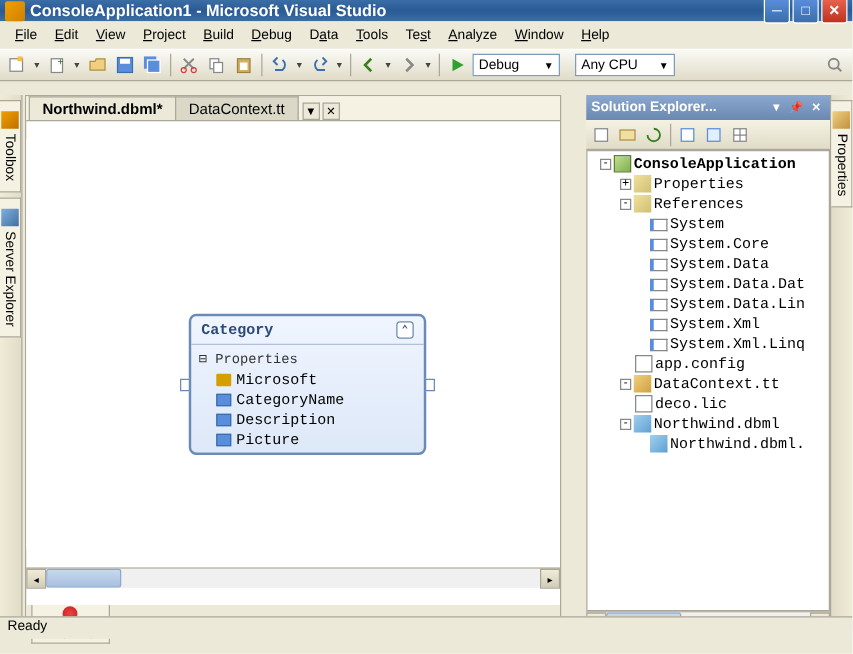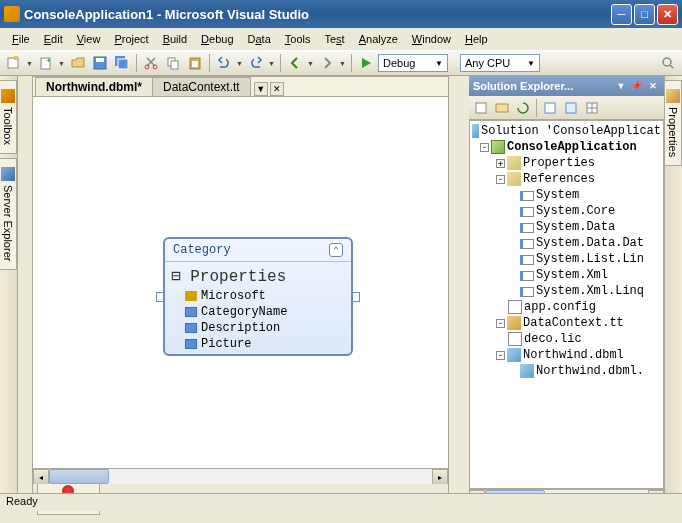--- a/index.html
+++ b/index.html
@@ -1,18 +1,18 @@
 <!DOCTYPE html>
 <html><head>
 <meta charset="utf-8">
 <style>
 * { box-sizing: border-box; margin: 0; padding: 0; }
 body { font-family: Tahoma, sans-serif; font-size: 11px; background: #ece9d8; width: 682px; height: 523px; overflow: hidden; position: relative; }
 
-.titlebar { height: 28px; background: linear-gradient(to bottom, #3a6ea5 0%, #2a5a95 50%, #3a6ea5 100%); display: flex; align-items: center; padding: 0 4px; color: white; font-weight: bold; font-size: 13px; }
+.titlebar { height: 17px; background: linear-gradient(to bottom, #3a6ea5 0%, #2a5a95 50%, #3a6ea5 100%); display: flex; align-items: center; padding: 0 4px; color: white; font-weight: bold; font-size: 13px; }
 .titlebar .app-icon { width: 16px; height: 16px; background: linear-gradient(135deg,#f0a000,#d08000); margin-right: 4px; border-radius: 2px; }
 .titlebar .wincontrols { margin-left: auto; display: flex; gap: 2px; }
 .titlebar .winbtn { width: 21px; height: 21px; border: 1px solid #fff; border-radius: 3px; background: linear-gradient(to bottom,#5a8edc,#3a6eac); color: white; display: flex; align-items: center; justify-content: center; font-size: 11px; font-weight: bold; cursor: pointer; }
 .titlebar .winbtn.close { background: linear-gradient(to bottom,#e86550,#c03020); }
 
 .menubar { height: 22px; background: #ece9d8; display: flex; align-items: center; padding: 0 6px; gap: 2px; }
 .menubar span { padding: 2px 6px; cursor: pointer; }
 .menubar span u { text-decoration: underline; }
 
 .toolbar { height: 26px; background: linear-gradient(to bottom,#fafaf5,#e0dcc8); border-top: 1px solid #fff; border-bottom: 1px solid #aca899; display: flex; align-items: center; padding: 0 4px; gap: 2px; }
@@ -21,33 +21,33 @@
 .tdrop { width: 8px; font-size: 7px; color: #444; }
 .tcombo { height: 18px; border: 1px solid #7f9db9; background: white; padding: 0 4px; font-size: 11px; display: inline-flex; align-items: center; min-width: 70px; }
 .tcombo .arrow { margin-left: auto; font-size: 8px; }
 
 .workarea { position: absolute; top: 76px; left: 0; right: 0; bottom: 18px; display: flex; }
 
 .leftrail { width: 18px; background: linear-gradient(to right,#f0ecd8,#e0dcc8); border-right: 1px solid #aca899; }
 .railtab { writing-mode: vertical-lr; padding: 8px 1px; font-size: 11px; background: #f5f2e3; border: 1px solid #aca899; border-left: none; margin-top: 4px; cursor: pointer; display: flex; align-items: center; gap: 4px; }
 .railicon { width: 14px; height: 14px; background: #888; display: inline-block; }
 
-.center { flex: 1; display: flex; flex-direction: column; background: #fff; border: 1px solid #aca899; margin-left: 14px; }
+.center { flex: 1; display: flex; flex-direction: column; background: #fff; border: 1px solid #aca899; margin-left: 2px; gap: 14px; }
 .doctabs { height: 20px; background: #f5f2e3; border-bottom: 1px solid #aca899; display: flex; align-items: flex-end; padding: 0 2px; }
 .doctab { padding: 2px 10px; border: 1px solid #aca899; border-bottom: none; background: #ece9d8; margin-right: -1px; font-weight: bold; cursor: pointer; font-size: 12px; }
 .doctab.inactive { background: #dcd8c8; font-weight: normal; }
 .doctabs .xbtn, .doctabs .ddbtn { margin-left: auto; width: 14px; height: 14px; font-size: 9px; display: flex; align-items: center; justify-content: center; border: 1px solid #aca899; background: #ece9d8; cursor: pointer; }
 .doctabs .ddbtn { margin-left: 4px; }
 
 .canvas { flex: 1; background: #fff; position: relative; overflow: hidden; }
 .designer-box { position: absolute; left: 130px; top: 140px; width: 190px; border: 2px solid #6a8bb5; border-radius: 6px; background: linear-gradient(to bottom,#f0f5ff,#dde8f8); font-size: 12px; font-family: "Courier New", monospace; }
-.designer-box .boxhead { padding: 4px 8px; font-weight: normal; color: #2a4a7a; display: flex; align-items: center; border-bottom: 1px solid #b0c0d8; }
+.designer-box .boxhead { padding: 4px 8px; font-weight: bold; color: #2a4a7a; display: flex; align-items: center; border-bottom: 1px solid #b0c0d8; }
 .designer-box .boxhead .collapse { margin-left: auto; width: 14px; height: 14px; border: 1px solid #6a8bb5; border-radius: 3px; background: #fff; font-size: 9px; display: flex; align-items: center; justify-content: center; }
 .designer-box .section { padding: 2px 4px; }
-.designer-box .sechdr { font-size: 16px; color: #333; padding: 2px; }
+.designer-box .sechdr { font-size: 11px; color: #333; padding: 2px; }
 .designer-box .prop { padding: 1px 2px 1px 16px; display: flex; align-items: center; gap: 4px; }
 .designer-box .keyicon { width: 12px; height: 10px; background: #d4a000; display: inline-block; border-radius: 1px; }
 .designer-box .propicon { width: 12px; height: 10px; background: #5a8edc; display: inline-block; border: 1px solid #3a6eac; }
 .conn-nub{position:absolute;width:8px;height:10px;background:#fff;border:1px solid #6a8bb5;top:50%;transform:translateY(-50%);}
 .conn-nub.left{left:-9px;} .conn-nub.right{right:-9px;}
 
 .hscroll, .vscroll { background: #ece9d8; }
 .hscroll { height: 16px; border-top: 1px solid #aca899; display: flex; }
 .sbtn { width: 16px; height: 16px; background: linear-gradient(to bottom,#f0ecd8,#d0ccb8); border: 1px solid #aca899; font-size: 8px; display: flex; align-items: center; justify-content: center; cursor: pointer; }
 .strack { flex: 1; background: #f0f0f0; position: relative; }
@@ -315,24 +315,20 @@
           </svg>
         </div>
       <div class="ptb">
           <svg width="14" height="14">
             <rect x="2" y="2" width="10" height="10" fill="#fff" stroke="#888"></rect>
             <path d="M2 7h10M7 2v10" stroke="#888"></path>
           </svg>
         </div>
     </div>
     <div class="tree">
-      <div class="tnode" style="padding-left:0">
-          <span class="ticon ti-sln"></span>
-          <span>Solution 'ConsoleApplicat</span>
-        </div>
       <div class="tnode" style="padding-left:8px">
           <span class="texp">-</span>
           <span class="ticon ti-proj"></span>
           <b>ConsoleApplication</b>
         </div>
       <div class="tnode" style="padding-left:24px">
           <span class="texp">+</span>
           <span class="ticon ti-fold"></span>
           <span>Properties</span>
         </div>
@@ -352,21 +348,21 @@
       <div class="tnode" style="padding-left:48px">
           <span class="ticon ti-ref"></span>
           <span>System.Data</span>
         </div>
       <div class="tnode" style="padding-left:48px">
           <span class="ticon ti-ref"></span>
           <span>System.Data.Dat</span>
         </div>
       <div class="tnode" style="padding-left:48px">
           <span class="ticon ti-ref"></span>
-          <span>System.List.Lin</span>
+          <span>System.Data.Lin</span>
         </div>
       <div class="tnode" style="padding-left:48px">
           <span class="ticon ti-ref"></span>
           <span>System.Xml</span>
         </div>
       <div class="tnode" style="padding-left:48px">
           <span class="ticon ti-ref"></span>
           <span>System.Xml.Linq</span>
         </div>
       <div class="tnode" style="padding-left:36px">

